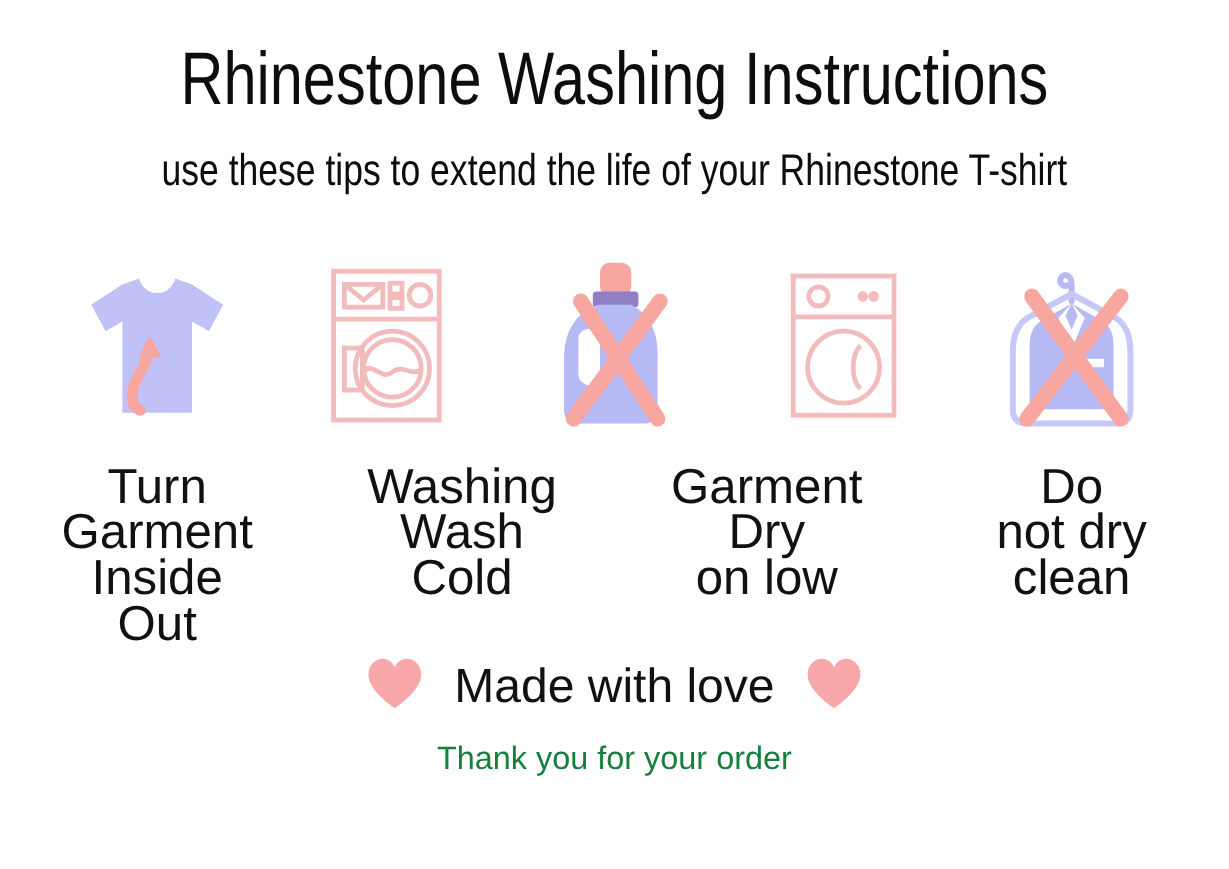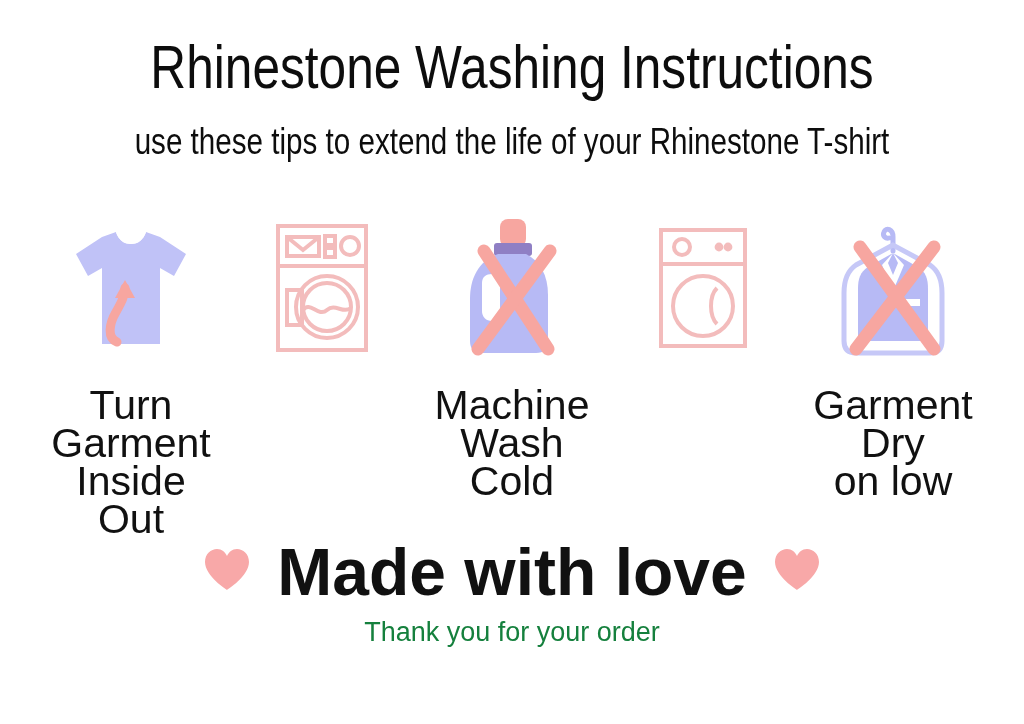--- a/index.html
+++ b/index.html
@@ -102,23 +102,23 @@
     text-align: center;
   }
   .made-line {
     display: flex;
     align-items: center;
     justify-content: center;
     gap: 26px;
     height: 76px;
   }
   .made-text {
-    font-size: 66px;
+    font-size: 40px;
     line-height: 62px;
-    font-weight: 700;
+    font-weight: 400;
     color: #111111;
     white-space: nowrap;
   }
   .heart { display: block; }
   .thanks {
     margin-top: 6px;
     font-size: 27px;
     line-height: 32px;
     color: #15803d;
     white-space: nowrap;
@@ -235,26 +235,29 @@
       </span>
     </div>
 
   </div>
 
   <div class="label-row">
     <div class="label-cell">Turn
 Garment
 Inside
 Out</div>
-    <div class="label-cell">Machine
+    <div class="label-cell">Washing
 Wash
 Cold</div>
     <div class="label-cell">Garment
 Dry
 on low</div>
+    <div class="label-cell">Do
+not dry
+clean</div>
   </div>
 
   <div class="footer">
     <div class="made-line">
       <span class="heart">
         <svg width="48" height="44" viewBox="0 0 48 44" xmlns="http://www.w3.org/2000/svg">
           <path d="M24 42 C24 42 2 28 2 14 C2 6 8 1 14 1 C19 1 22 4 24 8
                    C26 4 29 1 34 1 C40 1 46 6 46 14 C46 28 24 42 24 42 Z" fill="#f8a8a8"></path>
         </svg>
       </span>

